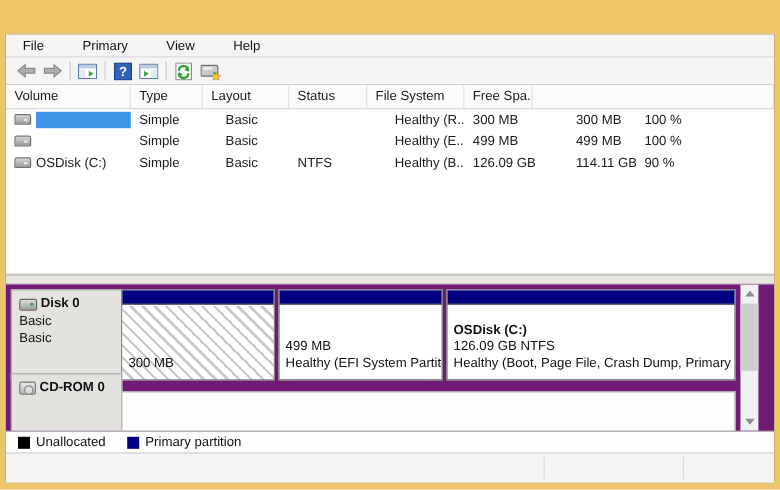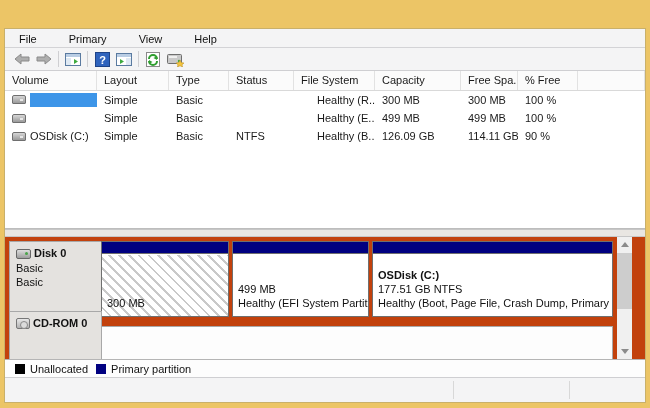--- a/index.html
+++ b/index.html
@@ -26,31 +26,31 @@
   .toolbar { height:23px; background:#f4f4f5; display:flex; align-items:center; padding-left:6px; border-bottom:1px solid #cfcfd2; flex:0 0 auto; }
   .tbtn { width:22px; height:19px; display:flex; align-items:center; justify-content:center; }
   .tsep { width:1px; height:16px; background:#cfcfd2; margin:0 3px; }
 
   
   .list-panel { flex:0 0 158px; background:#fff; overflow:hidden; border-bottom:1px solid #bdbdbd; }
   .thead { display:flex; height:20px; background:#fbfbfb; border-bottom:1px solid #d9d9d9; }
   .th { font-size:11px; color:#1a1a1a; padding:3px 0 0 7px; border-right:1px solid #e2e2e2; white-space:nowrap; overflow:hidden; }
   .trow { display:flex; height:18px; align-items:center; }
   .c { font-size:11px; color:#1a1a1a; padding-left:7px; white-space:nowrap; overflow:hidden; }
-  .w-vol{width:92px;} .w-lay{width:72px;} .w-typ{width:60px;} .w-fs{width:81px;}
+  .w-vol{width:104px;} .w-lay{width:72px;} .w-typ{width:60px;} .w-fs{width:81px;}
   .w-st{width:65px;} .w-cap{width:86px;} .w-fre{width:57px;} .w-pct{width:60px;} .w-fill{flex:1;}
   .vol-ico { display:inline-block; width:14px; height:9px; background:linear-gradient(#d6d6d6,#9a9a9a); border:1px solid #6f6f6f; border-radius:2px 2px 1px 1px; margin-right:4px; vertical-align:-1px; position:relative; }
   .vol-ico:after { content:""; position:absolute; right:2px; bottom:2px; width:3px; height:2px; background:#e8e8e8; }
   .name-sel { display:inline-block; width:90px; height:14px; background:#3d95e8; vertical-align:middle; }
 
   
   .splitter { flex:0 0 8px; background:#e9e6e2; border-top:1px solid #c6c6c6; border-bottom:1px solid #c6c6c6; }
 
   
-  .gpane { flex:0 0 122px; position:relative; background:#c2410c; overflow:hidden; }
+  .gpane { flex:0 0 122px; position:relative; background:#701a75; overflow:hidden; }
   .dlabel { position:absolute; left:4px; width:93px; background:#e4e2df; border:1px solid #a8a8a8; padding:4px 0 0 6px; }
   .dlabel .dl-line { font-size:11px; color:#111; line-height:14px; }
   .dl-title { font-size:11px; font-weight:bold; color:#111; display:flex; align-items:center; line-height:15px; }
   .drv-ico { width:15px; height:10px; background:linear-gradient(#dcdcdc,#9d9d9d); border:1px solid #666; border-radius:2px; margin-right:3px; position:relative; flex:0 0 auto; }
   .drv-ico:after { content:""; position:absolute; right:2px; top:2px; width:3px; height:3px; background:#49a349; border-radius:50%; }
   .cd-ico { width:14px; height:11px; background:linear-gradient(#e8e8e8,#b2b2b2); border:1px solid #777; border-radius:2px; margin-right:3px; position:relative; flex:0 0 auto; }
   .cd-ico:after { content:""; position:absolute; left:3px; top:2px; width:6px; height:6px; border:1px solid #8a8a8a; border-radius:50%; background:#dcdcdc; }
 
   .part { position:absolute; border:1px solid #6f6f6f; background:#fff; }
   .part-bar { height:12px; background:#000080; border-bottom:1px solid #6f6f6f; }
@@ -65,21 +65,21 @@
   .vscroll { position:absolute; right:13px; top:0; bottom:0; width:15px; background:#f0f0f0; }
   .sbtn { position:absolute; left:0; width:15px; height:15px; display:flex; align-items:center; justify-content:center; }
   .sbtn.up{top:0;} .sbtn.down{bottom:0;}
   .tri-up { width:0;height:0;border-left:4px solid transparent;border-right:4px solid transparent;border-bottom:5px solid #8b8b8b; }
   .tri-down { width:0;height:0;border-left:4px solid transparent;border-right:4px solid transparent;border-top:5px solid #8b8b8b; }
   .sthumb { position:absolute; left:0; top:16px; width:15px; height:56px; background:#cdcdcd; }
 
   
   .legendbar { flex:0 0 18px; background:#fdfdfd; border-top:1px solid #b5b5b5; display:flex; align-items:center; padding-left:10px; }
   .swatch { width:10px; height:10px; margin-right:5px; flex:0 0 auto; }
-  .legend-label { font-size:11px; color:#111; margin-right:8px; }
+  .legend-label { font-size:11px; color:#111; margin-right:18px; }
 
   
   .statusbar { flex:1 1 auto; background:#f4f4f5; border-top:1px solid #cfcfd2; position:relative; }
   .ssep { position:absolute; top:3px; bottom:3px; width:1px; background:#d8d8d8; }
   svg { display:block; }
 </style>
 </head>
 <body>
 
 <div class="window">
@@ -145,27 +145,25 @@
             <rect x="2" y="4" width="8" height="2" fill="#efefef"></rect>
             <circle cx="12" cy="9" r="1.2" fill="#3faa3f"></circle>
             <path d="M13 8 L14.2 10.6 L17 11 L15 12.8 L15.6 15 L13 13.8 L10.4 15 L11 12.8 L9 11 L11.8 10.6 Z" fill="#f4c43c" stroke="#b58a1e" stroke-width="0.5"></path>
           </svg>
       </div>
     </div>
 
     <div class="list-panel">
       <div class="thead">
         <div class="th w-vol">Volume</div>
+        <div class="th w-typ">Type</div>
         <div class="th w-lay">Layout</div>
-        <div class="th w-typ">Type</div>
         <div class="th w-st">Status</div>
         <div class="th w-fs">File System</div>
-        <div class="th w-cap">Capacity</div>
         <div class="th w-fre">Free Spa...</div>
-        <div class="th w-pct">% Free</div>
         <div class="th w-fill"></div>
       </div>
 
       <div class="trow">
         <div class="c w-vol"><span class="vol-ico"></span><span class="name-sel"></span></div>
         <div class="c w-lay">Simple</div>
         <div class="c w-typ">Basic</div>
         <div class="c w-fs"></div>
         <div class="c w-st">Healthy (R...</div>
         <div class="c w-cap">300 MB</div>
@@ -224,21 +222,21 @@
         <div class="part-body">
           <div class="pline">499 MB</div>
           <div class="pline">Healthy (EFI System Partit</div>
         </div>
       </div>
 
       <div class="part" style="top:4px; height:76px; left:367px; width:241px;">
         <div class="part-bar"></div>
         <div class="part-body">
           <div class="pline b">OSDisk  (C:)</div>
-          <div class="pline">177.51 GB NTFS</div>
+          <div class="pline">126.09 GB NTFS</div>
           <div class="pline">Healthy (Boot, Page File, Crash Dump, Primary Parti</div>
         </div>
       </div>
 
       <div class="dlabel" style="top:74px; height:60px;">
         <div class="dl-title">
             <span class="cd-ico"></span>
             <span>CD-ROM 0</span>
           </div>
       </div>

